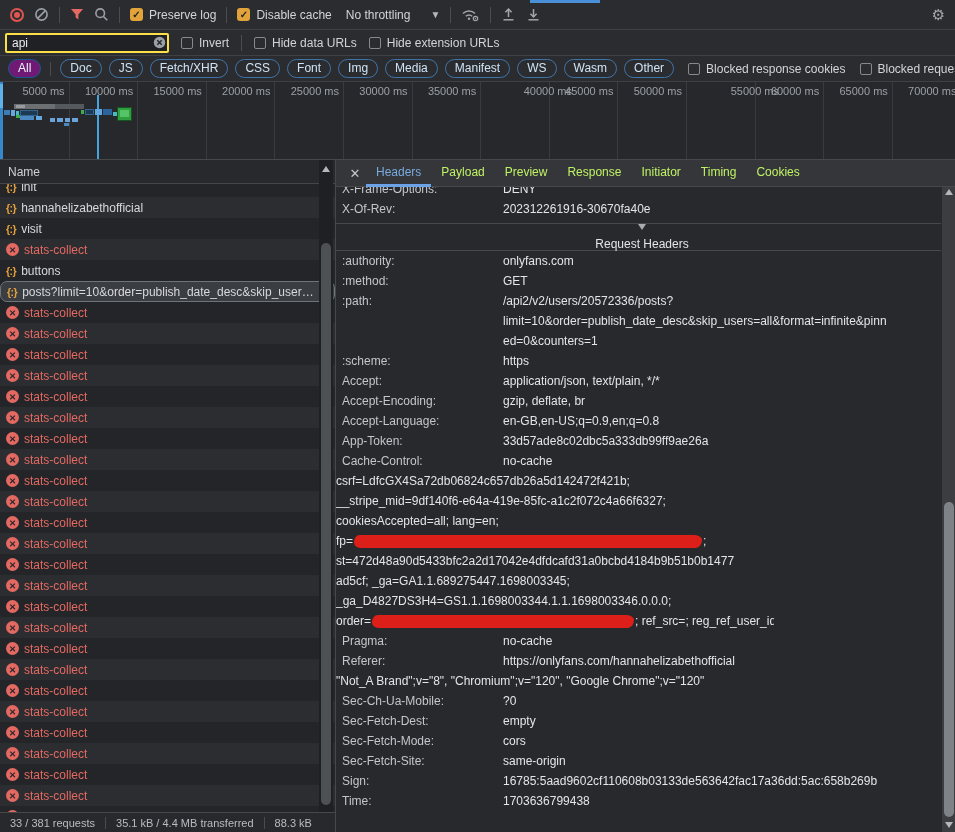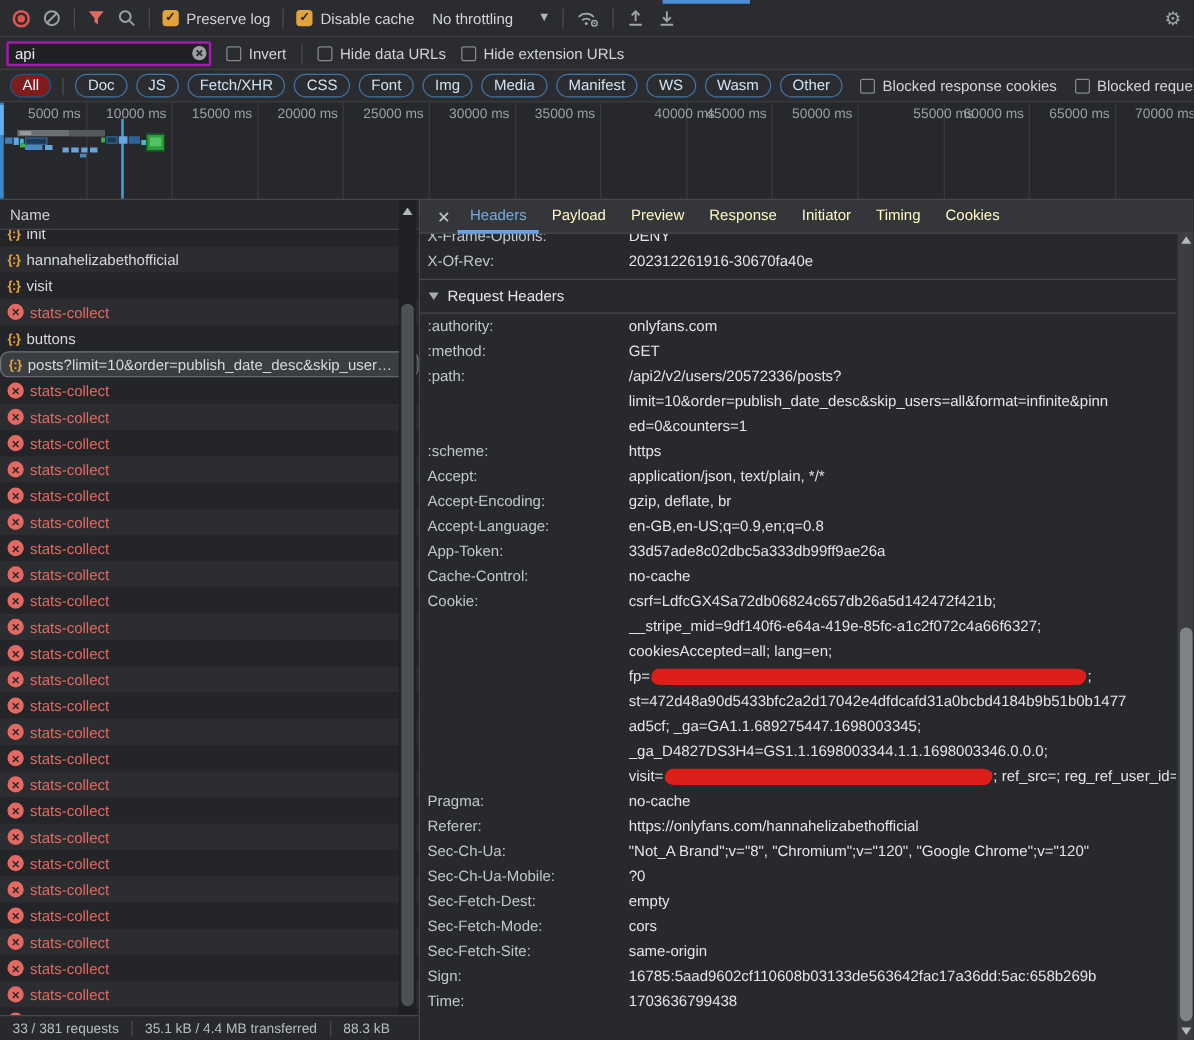--- a/index.html
+++ b/index.html
@@ -30,31 +30,31 @@
   .spacer { flex:1; }
   .gear { font-size:15px; color:#a2a5a9; }
   .top-blue-strip { position:absolute; left:530px; top:0; width:70px; height:3px; background:#4a90d9; }
 
   
   .filterbar { position:absolute; left:0; top:30px; width:955px; height:26px;
     display:flex; align-items:center; gap:12px; padding:0 5px;
     border-bottom:1px solid #3f4043; background:#2b2c2f; }
   .search-wrap { position:relative; width:164px; height:20px; flex:none; }
   .search-wrap input { width:100%; height:100%; background:#202124; color:#e8eaed;
-    border:2px solid #a21caf; border-radius:2px; padding:0 18px 0 5px;
+    border:2px solid #fde047; border-radius:2px; padding:0 18px 0 5px;
     font-family:"Liberation Sans", sans-serif; font-size:12px; outline:none; }
   .input-clear { position:absolute; right:3px; top:3px; }
 
   
   .typebar { position:absolute; left:0; top:56px; width:955px; height:26px;
     display:flex; align-items:center; gap:7px; padding:0 8px;
     border-bottom:1px solid #3f4043; background:#2b2c2f; }
   .pill { height:19px; line-height:17px; padding:0 9px; border-radius:10px;
     border:1px solid #3f74a8; color:#cfe3f5; white-space:nowrap; cursor:pointer; flex:none; }
-  .pill.active { background:#7f1d1d; border-color:#145a8e; color:#eef6fd; }
+  .pill.active { background:#701a75; border-color:#145a8e; color:#eef6fd; }
   .typebar .cb-group { margin-left:7px; }
 
   
   .timeline { position:absolute; left:0; top:82px; width:955px; height:78px;
     background:#27282b; border-bottom:1px solid #47484a; overflow:hidden; }
   .gridline { position:absolute; top:0; bottom:0; width:1px; background:#3a3b3e; }
   .tick { position:absolute; top:3px; width:68px; text-align:right;
     font-size:11px; color:#9aa0a6; white-space:nowrap; }
   .playhead { position:absolute; left:97px; top:13px; bottom:0; width:2px; background:#45a3e0; }
   .left-marker { position:absolute; left:0; top:0; bottom:0; width:3px; background:#3788c8; }
@@ -95,32 +95,32 @@
     background:#28292c; border-top:1px solid #47484a; display:flex; align-items:center;
     gap:10px; padding-left:10px; font-size:11px; color:#b9bcc0; z-index:4; }
   .statusbar .vsep { height:12px; background:#4a4b4f; }
 
   
   .detail { position:absolute; left:335px; top:160px; width:620px; height:672px;
     background:#28292c; border-left:1px solid #47484a; overflow:hidden; }
   .tabbar { position:absolute; left:0; top:0; right:0; height:27px; background:#35363a;
     border-bottom:1px solid #47484a; display:flex; align-items:center; padding-left:8px; z-index:2; }
   .tab-close { width:22px; text-align:center; color:#c3c6c9; font-size:13px; cursor:pointer; flex:none; }
-  .tab { height:27px; line-height:25px; padding:0 10px; color:#fef9c3; cursor:pointer;
+  .tab { height:27px; line-height:25px; padding:0 10px; color:#bef264; cursor:pointer;
     border-bottom:3px solid transparent; white-space:nowrap; flex:none; }
   .tab.active { color:#77abe0; border-bottom-color:#6ba2e8; }
   .dcontent { position:absolute; left:0; top:27px; right:14px; bottom:0; overflow:hidden; }
   .hdr-row { display:flex; align-items:flex-start; }
   .hdr-name { width:167px; padding-left:6px; flex:none; color:#c3c6ca; line-height:20px; white-space:nowrap; }
   .hdr-val { width:438px; color:#e3e5e8; overflow:hidden; }
   .val-line { height:20px; line-height:20px; white-space:nowrap; }
   .clipped { margin-top:-8px; }
   .divider { border-top:1px solid #47484a; margin-top:4px; }
   .section { height:27px; display:flex; align-items:center; gap:7px; padding-left:7px;
-    border-bottom:1px solid #47484a; color:#e3e5e8; cursor:pointer; }
+    border-bottom:1px solid #47484a; color:#e3e5e8; cursor:pointer;flex-direction:column; }
   .sec-tri { width:0; height:0; border-left:4.5px solid transparent; border-right:4.5px solid transparent;
     border-top:6px solid #a8abb0; flex:none; }
   .redact { display:inline-block; height:13px; background:#dc1f19; vertical-align:-3px;
     border-radius:8px 12px 9px 11px / 11px 7px 12px 8px; margin:0 1px; }
 
   svg.icon { display:block; }
 </style>
 </head>
 <body>
 
@@ -525,46 +525,44 @@
               <div class="val-line"><span>33d57ade8c02dbc5a333db99ff9ae26a</span></div>
             </div>
           </div>
           <div class="hdr-row">
             <div class="hdr-name">Cache-Control:</div>
             <div class="hdr-val">
               <div class="val-line"><span>no-cache</span></div>
             </div>
           </div>
           <div class="hdr-row">
-            <div class="hdr-name">Cookie:</div>
             <div class="hdr-val">
               <div class="val-line"><span>csrf=LdfcGX4Sa72db06824c657db26a5d142472f421b;</span></div>
               <div class="val-line"><span>__stripe_mid=9df140f6-e64a-419e-85fc-a1c2f072c4a66f6327;</span></div>
               <div class="val-line"><span>cookiesAccepted=all; lang=en;</span></div>
               <div class="val-line"><span>fp=</span><span class="redact" style="width: 348px;"></span><span>;</span></div>
               <div class="val-line"><span>st=472d48a90d5433bfc2a2d17042e4dfdcafd31a0bcbd4184b9b51b0b1477</span></div>
               <div class="val-line"><span>ad5cf; _ga=GA1.1.689275447.1698003345;</span></div>
               <div class="val-line"><span>_ga_D4827DS3H4=GS1.1.1698003344.1.1.1698003346.0.0.0;</span></div>
-              <div class="val-line"><span>visit=</span><span class="redact" style="width: 262px;"></span><span>; ref_src=; reg_ref_user_id=</span></div>
+              <div class="val-line"><span>order=</span><span class="redact" style="width: 262px;"></span><span>; ref_src=; reg_ref_user_id=</span></div>
             </div>
           </div>
           <div class="hdr-row">
             <div class="hdr-name">Pragma:</div>
             <div class="hdr-val">
               <div class="val-line"><span>no-cache</span></div>
             </div>
           </div>
           <div class="hdr-row">
             <div class="hdr-name">Referer:</div>
             <div class="hdr-val">
               <div class="val-line"><span>https://onlyfans.com/hannahelizabethofficial</span></div>
             </div>
           </div>
           <div class="hdr-row">
-            <div class="hdr-name">Sec-Ch-Ua:</div>
             <div class="hdr-val">
               <div class="val-line"><span>"Not_A Brand";v="8", "Chromium";v="120", "Google Chrome";v="120"</span></div>
             </div>
           </div>
           <div class="hdr-row">
             <div class="hdr-name">Sec-Ch-Ua-Mobile:</div>
             <div class="hdr-val">
               <div class="val-line"><span>?0</span></div>
             </div>
           </div>

